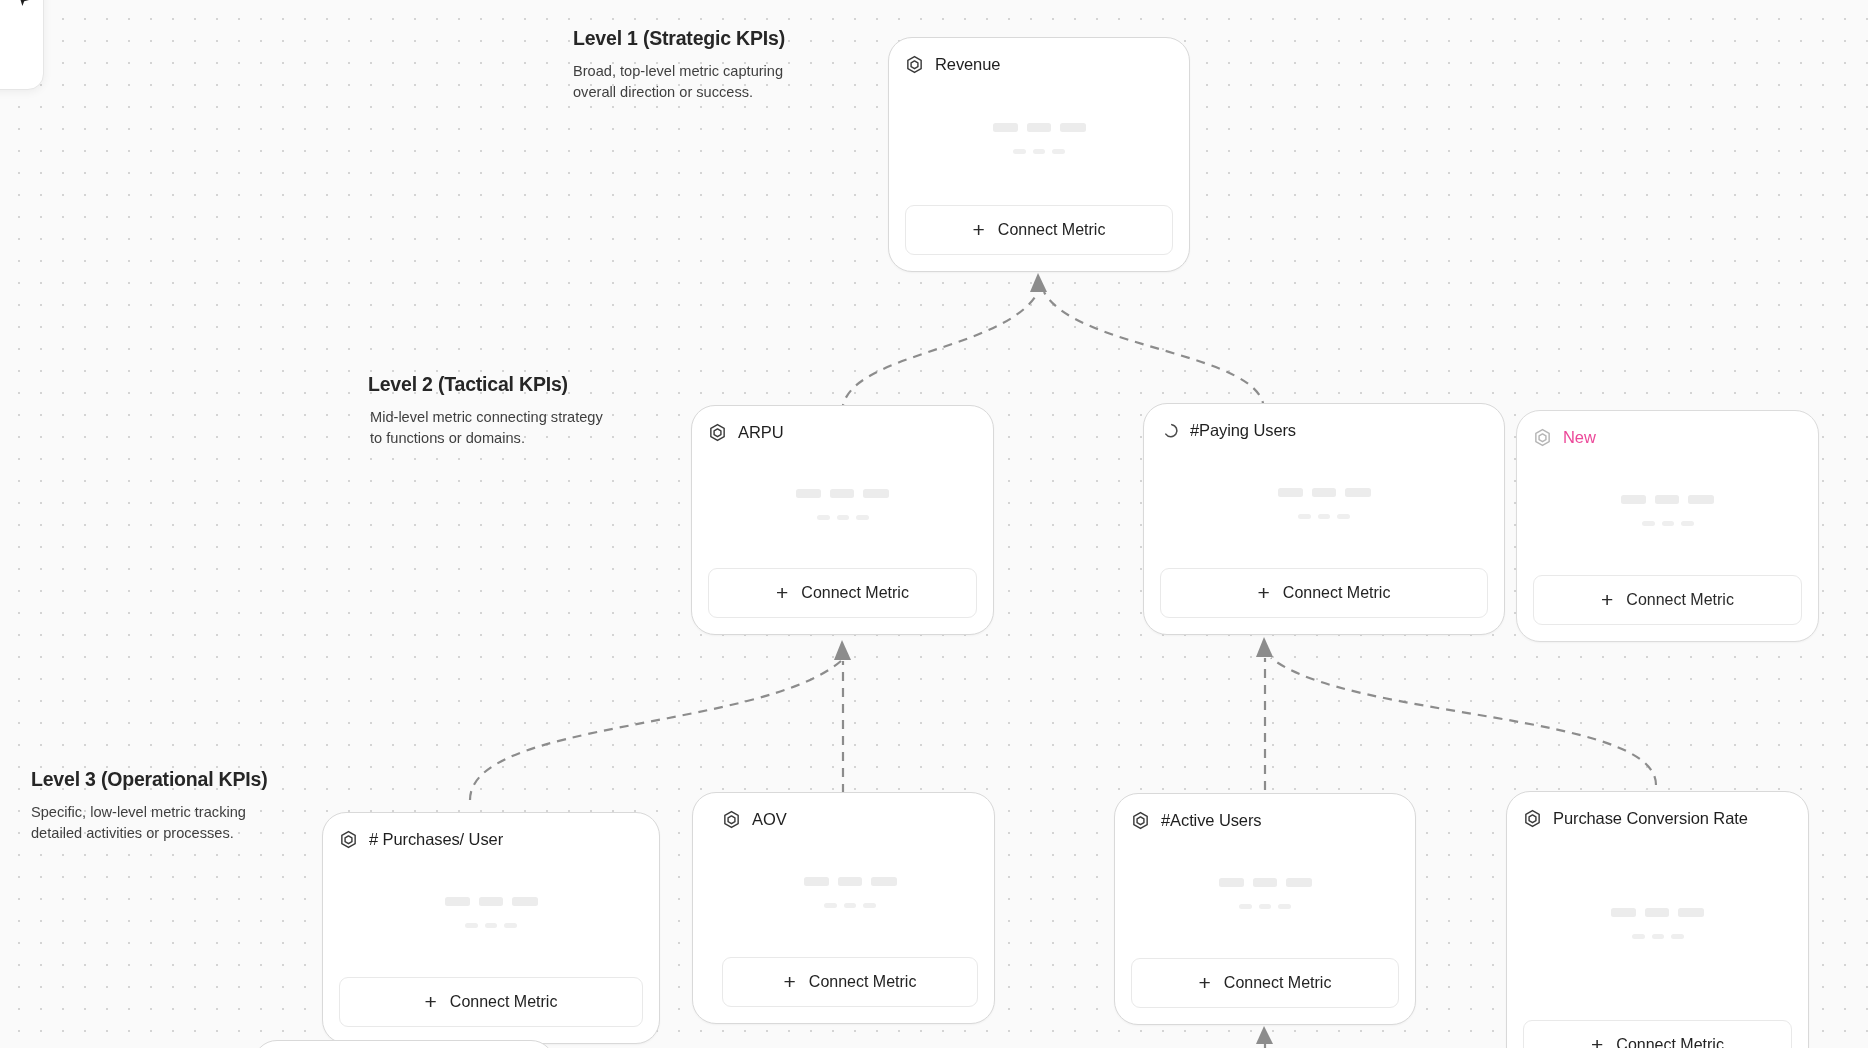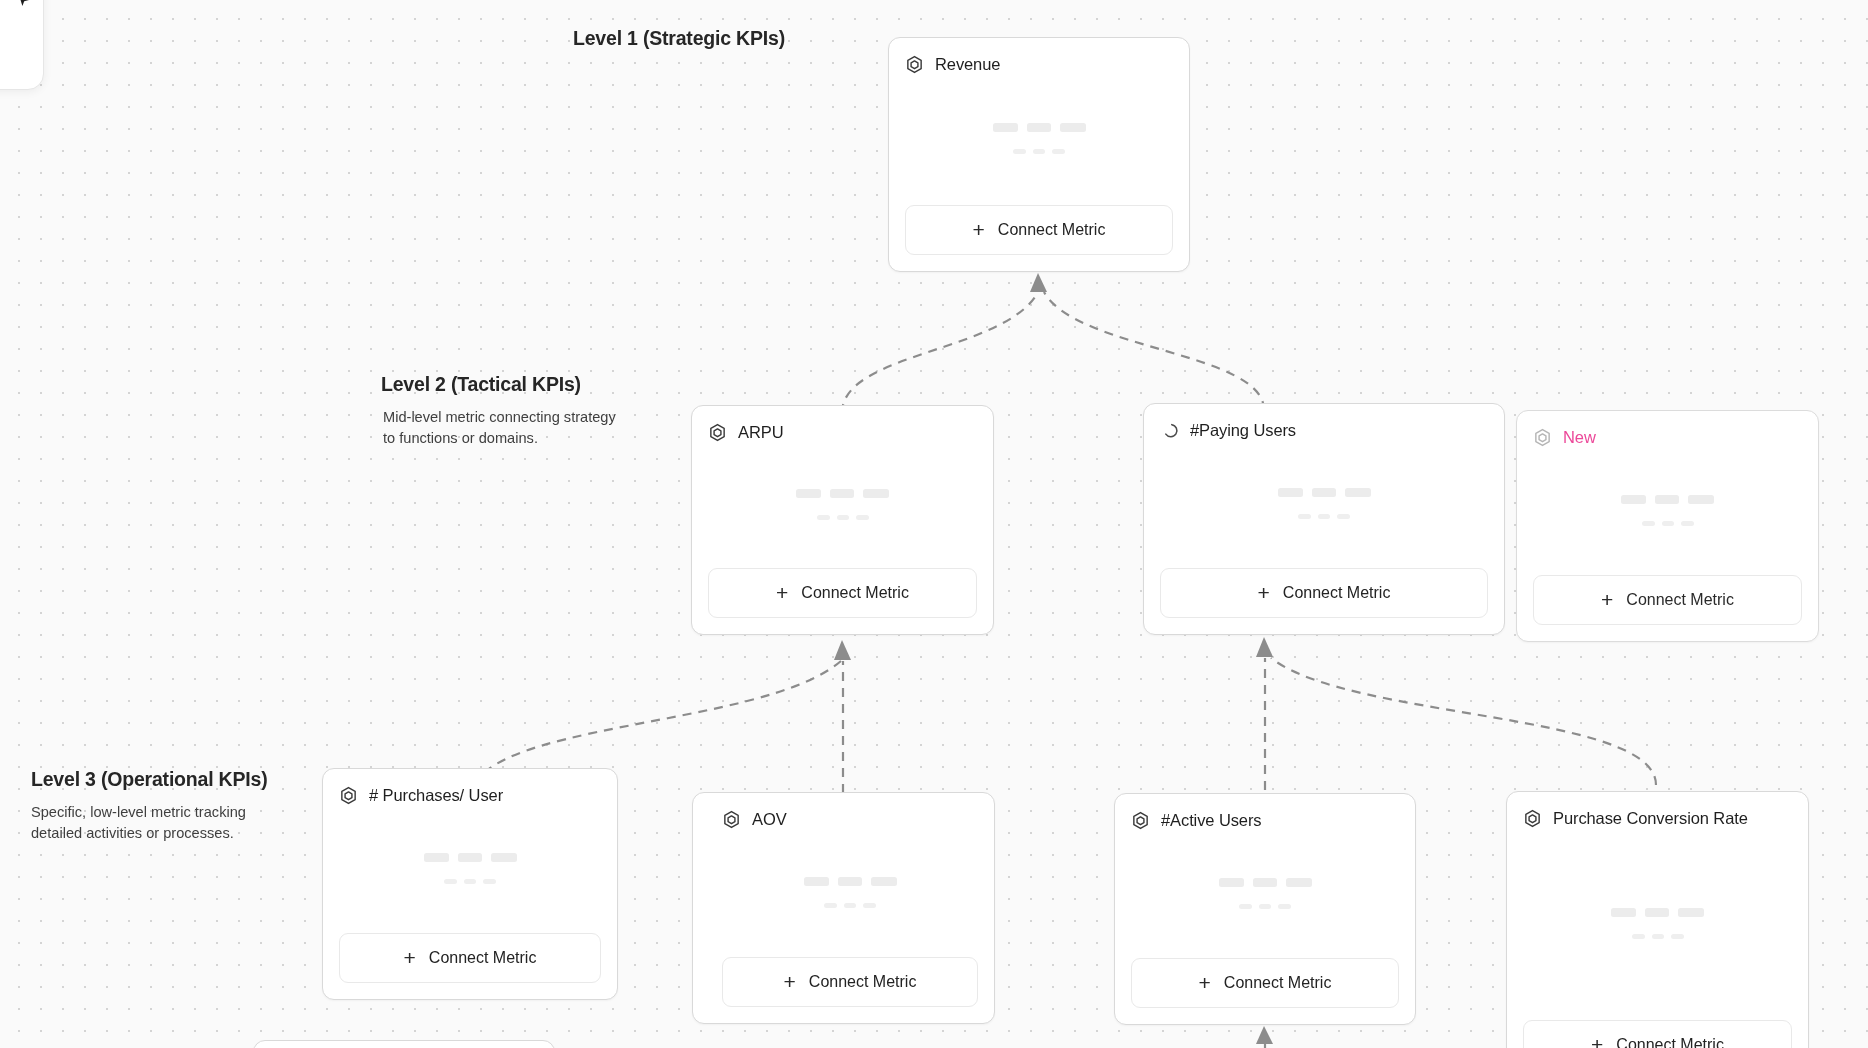--- a/index.html
+++ b/index.html
@@ -51,21 +51,21 @@
     line-height: 1.45;
     color: #3f3f3f;
     max-width: 245px;
   }
 
   
   .card {
     position: absolute;
     background: #ffffff;
     border: 1px solid #d9d9d9;
-    border-radius: 12px;
+    border-radius: 24px;
     box-shadow: 0 1px 2px rgba(0,0,0,0.04);
     z-index: 20;
     display: flex;
     flex-direction: column;
     padding: 14px 16px 16px 16px;
   }
   .card.ghost { border-color: #dcdcdc; }
 
   .card-head {
     display: flex;
@@ -167,23 +167,24 @@
 
     <path class="wire" d="M1656,785 C1656,712 1350,720 1271,658"></path>
     <polygon class="arrow" points="1264,637 1256,657 1273,657"></polygon>
 
     <path class="wire" d="M1265,1048 L1265,1036"></path>
     <polygon class="arrow" points="1264,1026 1256,1044 1273,1044"></polygon>
   </svg>
 
   <div class="level-label" style="left:573px; top:27px;">
     <div class="level-title">Level 1 (Strategic KPIs)</div>
-  </div>
-
-  <div class="level-label" style="left:381px; top:373px;">
+    <div class="level-desc">Broad, top-level metric capturing overall direction or success.</div>
+  </div>
+
+  <div class="level-label" style="left:368px; top:373px;">
     <div class="level-title">Level 2 (Tactical KPIs)</div>
     <div class="level-desc" style="margin-left:2px;">Mid-level metric connecting strategy to functions or domains.</div>
   </div>
 
   <div class="level-label" style="left:31px; top:768px;">
     <div class="level-title">Level 3 (Operational KPIs)</div>
     <div class="level-desc" style="max-width:255px;">Specific, low-level metric tracking detailed activities or processes.</div>
   </div>
 
   <div class="card" style="left:888px; top:37px; width:302px; height:235px;">
@@ -290,21 +291,21 @@
         <span class="skel w2"></span>
         <span class="skel w3"></span>
       </div>
     </div>
     <button class="connect-btn">
       <span class="plus">+</span>
       <span>Connect Metric</span>
     </button>
   </div>
 
-  <div class="card" style="left:322px; top:768px; width:296px; height:232px;">
+  <div class="card" style="left:322px; top:812px; width:338px; height:232px;">
     <div class="card-head">
       <span class="hex-icon">
         <svg viewBox="0 0 20 20" width="19" height="19" aria-hidden="true">
           <path d="M10 1.6 L17 5.6 L17 14.4 L10 18.4 L3 14.4 L3 5.6 Z" fill="none" stroke="currentColor" stroke-width="1.5" stroke-linejoin="round"></path>
           <path d="M10 6.2 L13.6 8.3 L13.6 12.3 L10 14.4 L6.4 12.3 L6.4 8.3 Z" fill="none" stroke="currentColor" stroke-width="1.5" stroke-linejoin="round"></path>
         </svg>
       </span>
       <span class="card-title"># Purchases/ User</span>
     </div>
     <div class="card-body">

